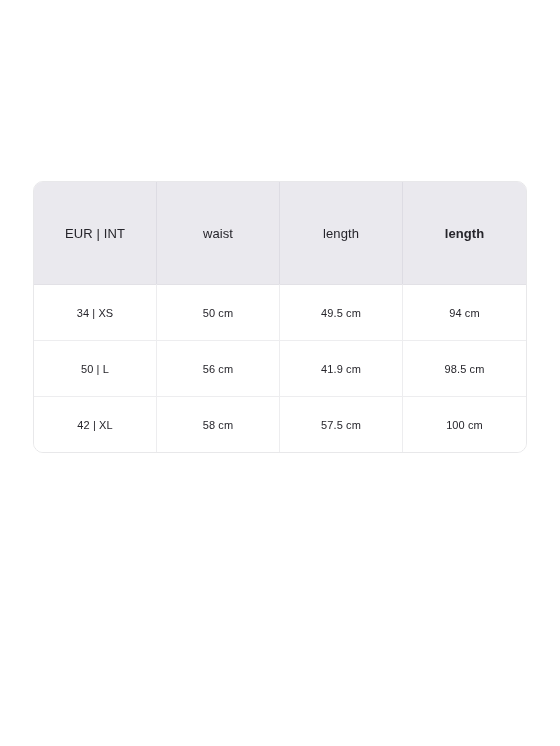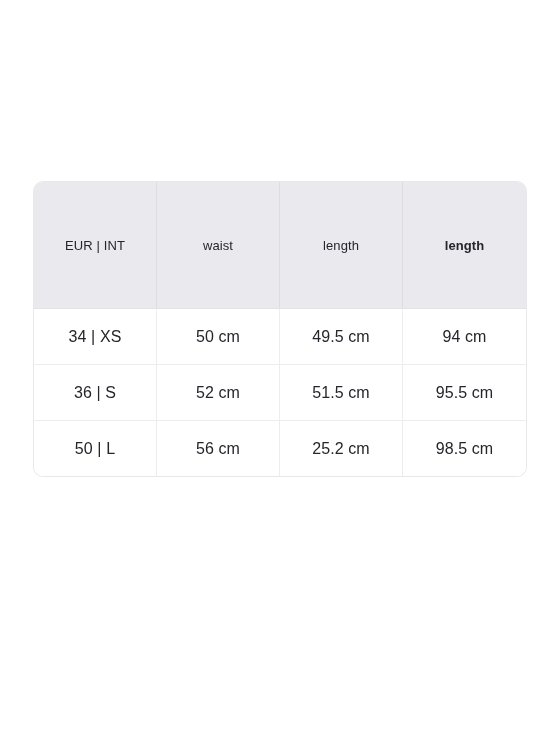--- a/index.html
+++ b/index.html
@@ -39,21 +39,21 @@
     width: 25%;
   }
 
   
   thead tr {
     background: #eae9ee;
   }
 
   thead th {
     height: 102px;
-    padding: 12px 6px;
+    padding: 0 6px;
     background: #eae9ee;
     color: #26252b;
     font-size: 13px;
     font-weight: 400;
     text-align: center;
     vertical-align: middle;
     border-right: 1px solid #dddce3;
     letter-spacing: 0.1px;
     white-space: nowrap;
   }
@@ -61,21 +61,21 @@
     border-right: none;
     font-weight: bold;
   }
 
   
   tbody td {
     height: 55px;
     padding: 0 6px;
     background: #ffffff;
     color: #26252b;
-    font-size: 16px;
+    font-size: 11px;
     font-weight: 400;
     text-align: center;
     vertical-align: middle;
     border-right: 1px solid #ededef;
     border-top: 1px solid #ededef;
     letter-spacing: 0.1px;
     white-space: nowrap;
   }
   tbody td:last-child {
     border-right: none;
@@ -104,26 +104,26 @@
       </tr>
     </thead>
     <tbody>
       <tr>
         <td>34 | XS</td>
         <td>50 cm</td>
         <td>49.5 cm</td>
         <td>94 cm</td>
       </tr>
       <tr>
-        <td>36 | S</td>
-        <td>52 cm</td>
-        <td>51.5 cm</td>
-        <td>95.5 cm</td>
+        <td>50 | L</td>
+        <td>56 cm</td>
+        <td>41.9 cm</td>
+        <td>98.5 cm</td>
       </tr>
       <tr>
-        <td>50 | L</td>
-        <td>56 cm</td>
-        <td>25.2 cm</td>
-        <td>98.5 cm</td>
+        <td>42 | XL</td>
+        <td>58 cm</td>
+        <td>57.5 cm</td>
+        <td>100 cm</td>
       </tr>
     </tbody>
   </table>
 </div>
 
 </body></html>

